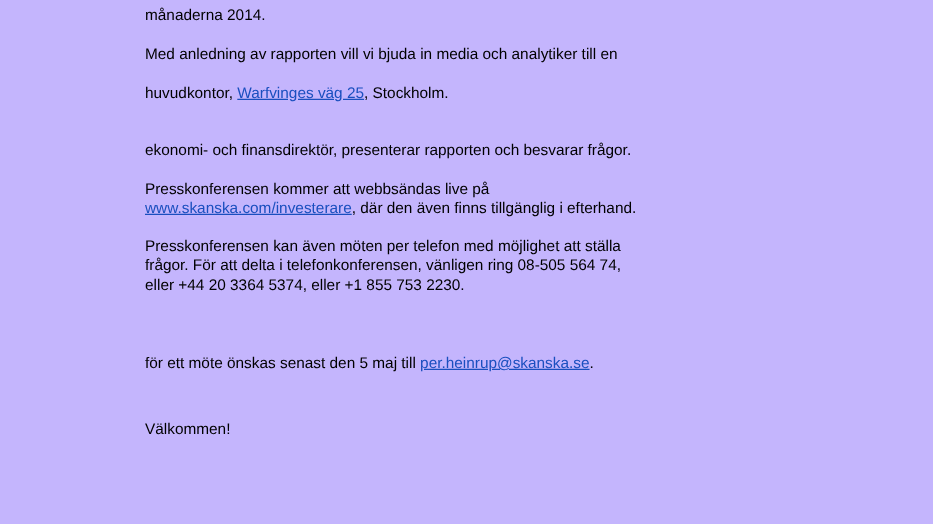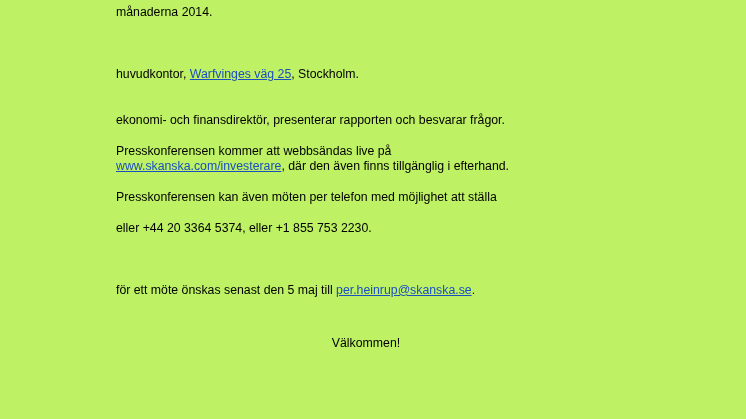--- a/index.html
+++ b/index.html
@@ -11,21 +11,21 @@
     width: 746px;
     height: 419px;
     font-family: "Liberation Sans", sans-serif;
     color: #000000;
     overflow: hidden;
   }
   .page {
     position: relative;
     width: 746px;
     height: 419px;
-    background: #bef264;
+    background: #c4b5fd;
   }
   .content {
     position: absolute;
     left: 116px;
     top: 5px;
     width: 500px;
   }
   .para {
     font-size: 12.3px;
     line-height: 15.6px;
@@ -34,21 +34,20 @@
   }
   .spacer-sm { height: 15px; }
   .spacer-lg { height: 38px; }
   a.link {
     color: #1a4fbf;
     text-decoration: underline;
   }
   .signoff {
     font-size: 12.3px;
     line-height: 15.6px;
-    text-align: center;
   }
   .signature-row {
     display: flex;
     font-size: 12.3px;
     line-height: 15.6px;
   }
   .sig-col-left { width: 238px; }
   .sig-col-right { width: 250px; }
 </style>
 </head>
@@ -57,21 +56,21 @@
 <div class="page">
   <div class="content">
 
     <p class="para">
       <span>månaderna 2014.</span>
     </p>
 
     <div class="spacer-sm"></div>
 
     <p class="para">
-      <br>
+      <span>Med anledning av rapporten vill vi bjuda in media och analytiker till en</span><br>
       <br>
       <span>huvudkontor, </span><a class="link" href="#">Warfvinges väg 25</a><span>, Stockholm.</span>
     </p>
 
     <div class="spacer-sm"></div>
 
     <p class="para">
       <br>
       <span>ekonomi- och finansdirektör, presenterar rapporten och besvarar frågor.</span>
     </p>
@@ -80,21 +79,21 @@
 
     <p class="para">
       <span>Presskonferensen kommer att webbsändas live på</span><br>
       <a class="link" href="#">www.skanska.com/investerare</a><span>, där den även finns tillgänglig i efterhand.</span>
     </p>
 
     <div class="spacer-sm"></div>
 
     <p class="para">
       <span>Presskonferensen kan även möten per telefon med möjlighet att ställa</span><br>
-      <br>
+      <span>frågor. För att delta i telefonkonferensen, vänligen ring 08-505 564 74,</span><br>
       <span>eller +44 20 3364 5374, eller +1 855 753 2230.</span>
     </p>
 
     <div class="spacer-sm"></div>
 
     <p class="para">
       <br>
       <br>
       <span>för ett möte önskas senast den 5 maj till </span><a class="link" href="#">per.heinrup@skanska.se</a><span>.</span>
     </p>

